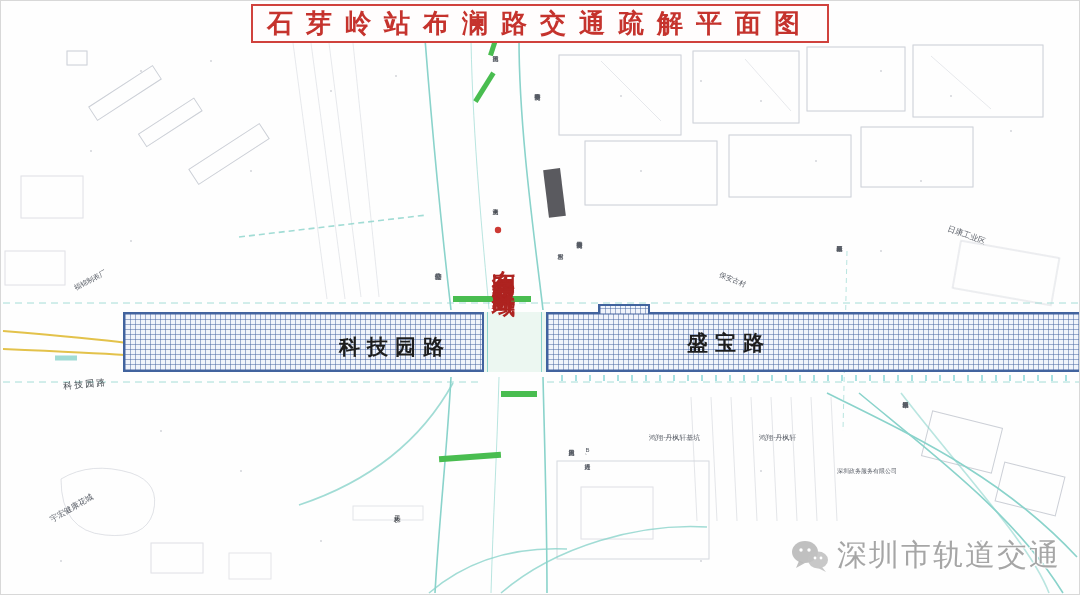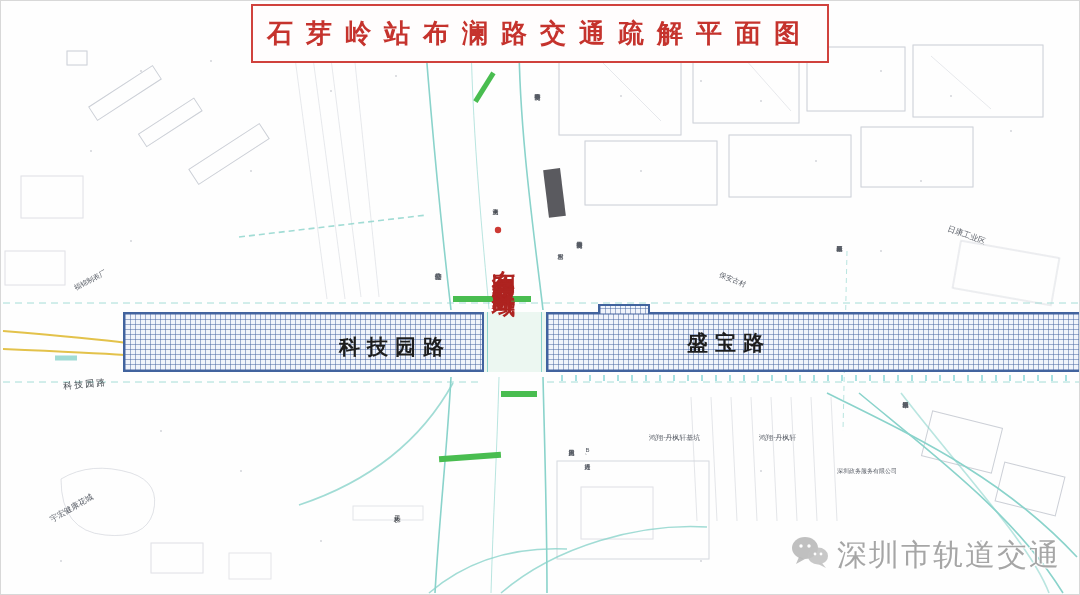--- a/index.html
+++ b/index.html
@@ -4,21 +4,21 @@
 <style>
   html,body{margin:0;padding:0;background:#ffffff;}
   #canvas{
     position:relative;width:1080px;height:595px;overflow:hidden;
     background:#fefefe;border:1px solid #d8d8d8;box-sizing:border-box;
     font-family:"Liberation Sans",sans-serif;
   }
   
   .title-box{
     position:absolute;top:3px;left:50%;transform:translateX(-50%);
-    border:2px solid #d0423d;background:#fffdfd;padding:10px 14px;z-index:9;
+    border:2px solid #d0423d;background:#fffdfd;padding:0 14px;z-index:9;
     white-space:nowrap;
   }
   .title-text{
     color:#c5332d;font-size:26px;font-weight:bold;letter-spacing:13px;
     font-family:"Liberation Sans",sans-serif;
   }
   
   .band{
     position:absolute;top:311px;height:60px;z-index:2;box-sizing:border-box;
     background-color:#f0f4fb;
@@ -55,21 +55,21 @@
     font-family:"Liberation Serif",serif;
   }
   
   .lbl{
     position:absolute;z-index:4;color:#565b64;white-space:nowrap;
     transform-origin:left top;font-family:"Liberation Sans",sans-serif;line-height:1.1;
   }
   .v{writing-mode:vertical-rl;text-orientation:upright;}
   
   .watermark{
-    position:absolute;right:18px;top:534px;z-index:8;display:flex;align-items:flex-start;gap:8px;
+    position:absolute;right:18px;top:534px;z-index:8;display:flex;align-items:center;gap:8px;
   }
   .watermark-text{
     color:rgba(150,150,150,.85);font-size:30px;letter-spacing:2px;
     text-shadow:1px 1px 0 #ffffff, -1px -1px 0 rgba(255,255,255,.7);
     font-family:"Liberation Sans",sans-serif;
   }
   svg.deco{position:absolute;left:0;top:0;z-index:1;}
 </style>
 </head>
 <body>

